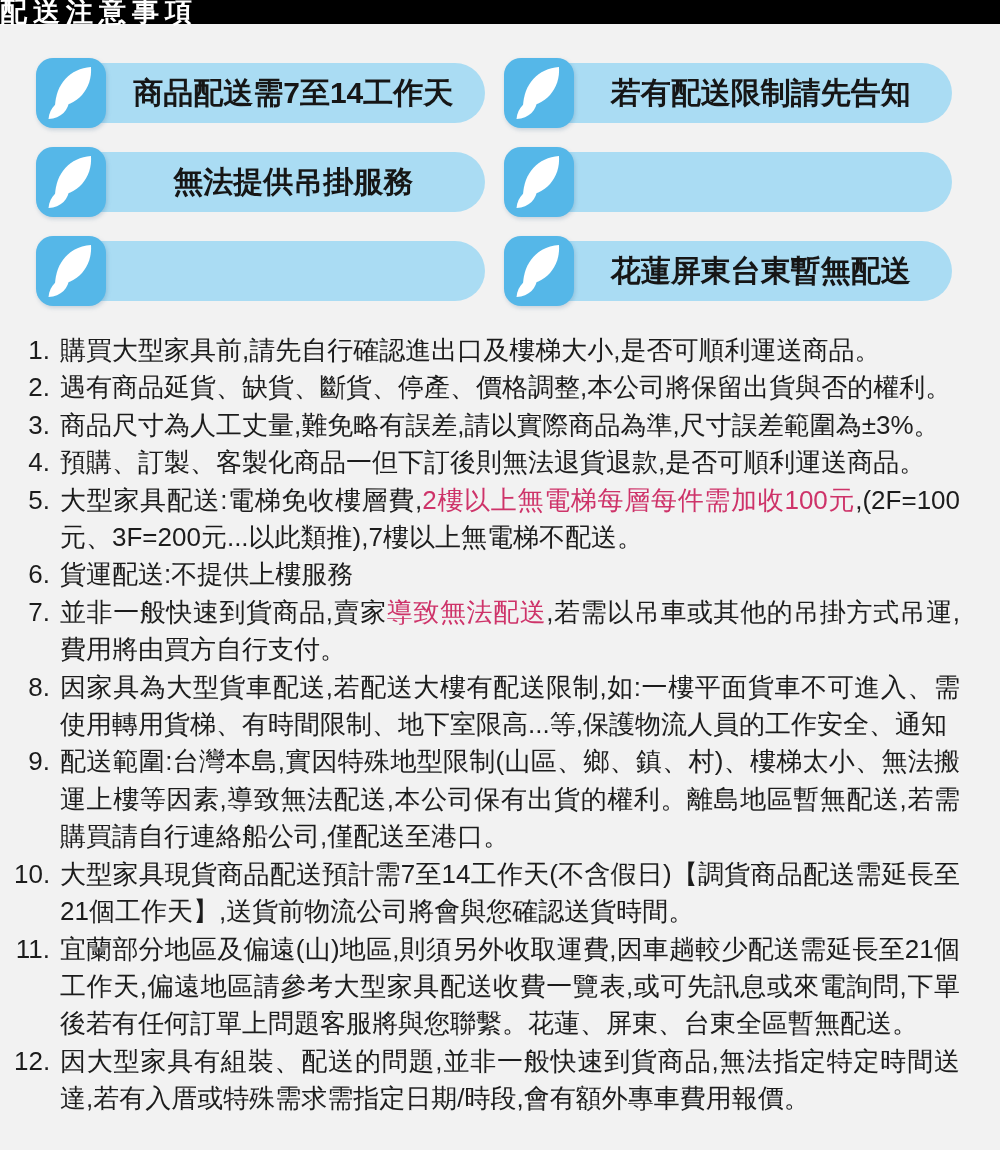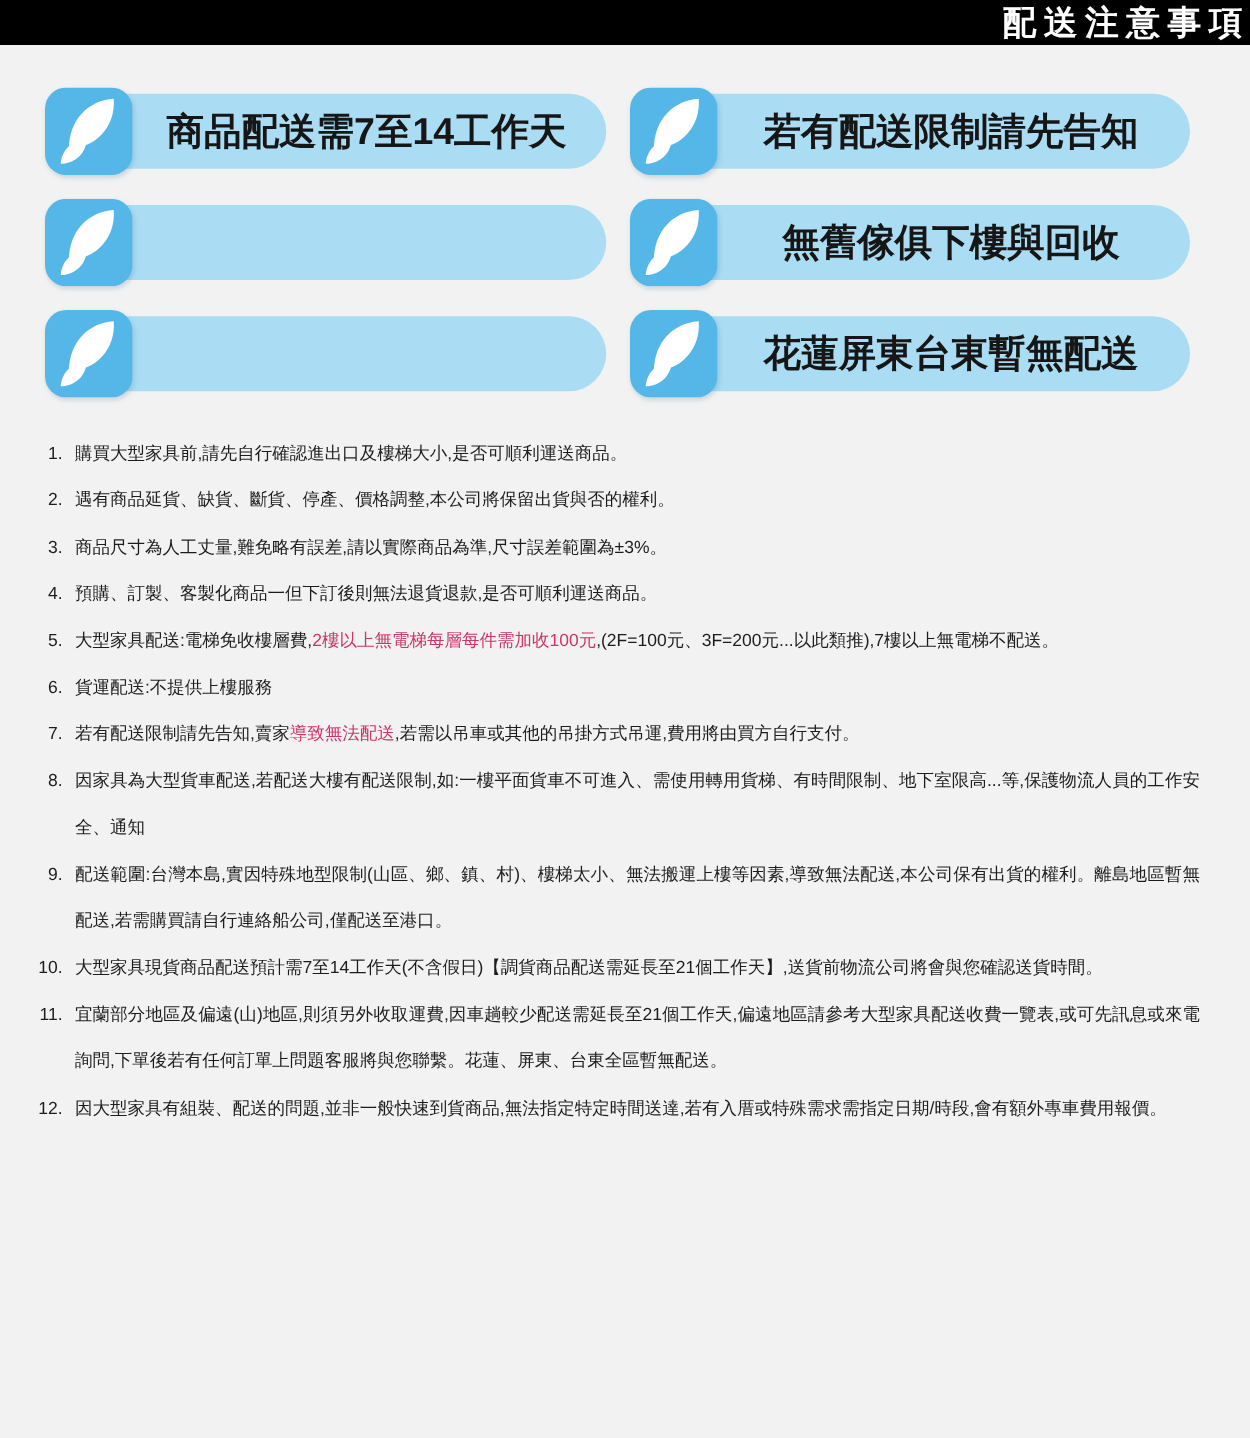--- a/index.html
+++ b/index.html
@@ -14,22 +14,22 @@
   *{box-sizing:border-box;}
   html,body{margin:0;padding:0;}
   body{
     width:1000px;height:1150px;overflow:hidden;
     background:var(--page-bg);
     font-family:"Liberation Sans","DejaVu Sans",sans-serif;
     color:var(--text);
   }
   
   .header{
-    height:36px;background:var(--header-bg);
-    display:flex;align-items:center;justify-content:flex-end;
+    height:24px;background:var(--header-bg);
+    display:flex;align-items:center;justify-content:flex-start;
   }
   .header .title{
     color:var(--header-text);font-size:27px;font-weight:bold;
     letter-spacing:6px;line-height:1;
   }
   
   .badges{
     padding:34px 48px 0 36px;
     display:grid;grid-template-columns:1fr 1fr;
     column-gap:64px;row-gap:21px;gap:19px;
@@ -46,21 +46,21 @@
   .badge-icon svg{display:block;width:70px;height:70px;}
   .badge-label{
     position:absolute;left:78px;right:12px;top:5px;bottom:5px;
     display:flex;align-items:center;justify-content:center;
     font-size:30px;font-weight:bold;color:#161616;white-space:nowrap;
   }
   
   ol.notes{
     list-style:none;counter-reset:n;
     margin:26px 0 0 0;padding:0 40px 0 14px;
-    font-size:14px;line-height:37.4px;color:var(--text);
+    font-size:26px;line-height:37.4px;color:var(--text);
   }
   ol.notes li{
     counter-increment:n;
     position:relative;padding-left:46px;
     text-align:justify;
   }
   ol.notes li::before{
     content:counter(n) ".";
     position:absolute;left:0;top:0;width:36px;text-align:right;
   }
@@ -98,31 +98,31 @@
   </div>
   <div class="badge">
     <span class="badge-pill"></span>
     <span class="badge-icon">
       <svg viewBox="0 0 70 70">
           <rect x="0" y="0" width="70" height="70" rx="17" fill="#55b7e8"></rect>
           <path d="M55 9 C34 10.5 19.5 26 19 49 C41.5 48 56.5 31 55 9 Z" fill="#fff"></path>
           <path d="M12.5 61 C13.5 49.5 22 41.5 33.5 40.5 C33 52 25 60.5 12.5 61 Z" fill="#fff"></path>
         </svg>
     </span>
+    <span class="badge-label">無法提供吊掛服務</span>
   </div>
   <div class="badge">
     <span class="badge-pill"></span>
     <span class="badge-icon">
       <svg viewBox="0 0 70 70">
           <rect x="0" y="0" width="70" height="70" rx="17" fill="#55b7e8"></rect>
           <path d="M55 9 C34 10.5 19.5 26 19 49 C41.5 48 56.5 31 55 9 Z" fill="#fff"></path>
           <path d="M12.5 61 C13.5 49.5 22 41.5 33.5 40.5 C33 52 25 60.5 12.5 61 Z" fill="#fff"></path>
         </svg>
     </span>
-    <span class="badge-label">無舊傢俱下樓與回收</span>
   </div>
   <div class="badge">
     <span class="badge-pill"></span>
     <span class="badge-icon">
       <svg viewBox="0 0 70 70">
           <rect x="0" y="0" width="70" height="70" rx="17" fill="#55b7e8"></rect>
           <path d="M55 9 C34 10.5 19.5 26 19 49 C41.5 48 56.5 31 55 9 Z" fill="#fff"></path>
           <path d="M12.5 61 C13.5 49.5 22 41.5 33.5 40.5 C33 52 25 60.5 12.5 61 Z" fill="#fff"></path>
         </svg>
     </span>
@@ -140,19 +140,19 @@
   </div>
 </div>
 
 <ol class="notes">
     <li><span>購買大型家具前,請先自行確認進出口及樓梯大小,是否可順利運送商品。</span></li>
     <li><span>遇有商品延貨、缺貨、斷貨、停產、價格調整,本公司將保留出貨與否的權利。</span></li>
     <li><span>商品尺寸為人工丈量,難免略有誤差,請以實際商品為準,尺寸誤差範圍為±3%。</span></li>
     <li><span>預購、訂製、客製化商品一但下訂後則無法退貨退款,是否可順利運送商品。</span></li>
     <li><span>大型家具配送:電梯免收樓層費,</span><span class="hl">2樓以上無電梯每層每件需加收100元</span><span>,(2F=100元、3F=200元...以此類推),7樓以上無電梯不配送。</span></li>
     <li><span>貨運配送:不提供上樓服務</span></li>
-    <li><span>若有配送限制請先告知,賣家</span><span class="hl">導致無法配送</span><span>,若需以吊車或其他的吊掛方式吊運,費用將由買方自行支付。</span></li>
+    <li><span>並非一般快速到貨商品,賣家</span><span class="hl">導致無法配送</span><span>,若需以吊車或其他的吊掛方式吊運,費用將由買方自行支付。</span></li>
     <li><span>因家具為大型貨車配送,若配送大樓有配送限制,如:一樓平面貨車不可進入、需使用轉用貨梯、有時間限制、地下室限高...等,保護物流人員的工作安全、通知</span></li>
     <li><span>配送範圍:台灣本島,實因特殊地型限制(山區、鄉、鎮、村)、樓梯太小、無法搬運上樓等因素,導致無法配送,本公司保有出貨的權利。離島地區暫無配送,若需購買請自行連絡船公司,僅配送至港口。</span></li>
     <li><span>大型家具現貨商品配送預計需7至14工作天(不含假日)【調貨商品配送需延長至21個工作天】,送貨前物流公司將會與您確認送貨時間。</span></li>
     <li><span>宜蘭部分地區及偏遠(山)地區,則須另外收取運費,因車趟較少配送需延長至21個工作天,偏遠地區請參考大型家具配送收費一覽表,或可先訊息或來電詢問,下單後若有任何訂單上問題客服將與您聯繫。花蓮、屏東、台東全區暫無配送。</span></li>
     <li><span>因大型家具有組裝、配送的問題,並非一般快速到貨商品,無法指定特定時間送達,若有入厝或特殊需求需指定日期/時段,會有額外專車費用報價。</span></li>
   </ol>
 
 </body></html>

